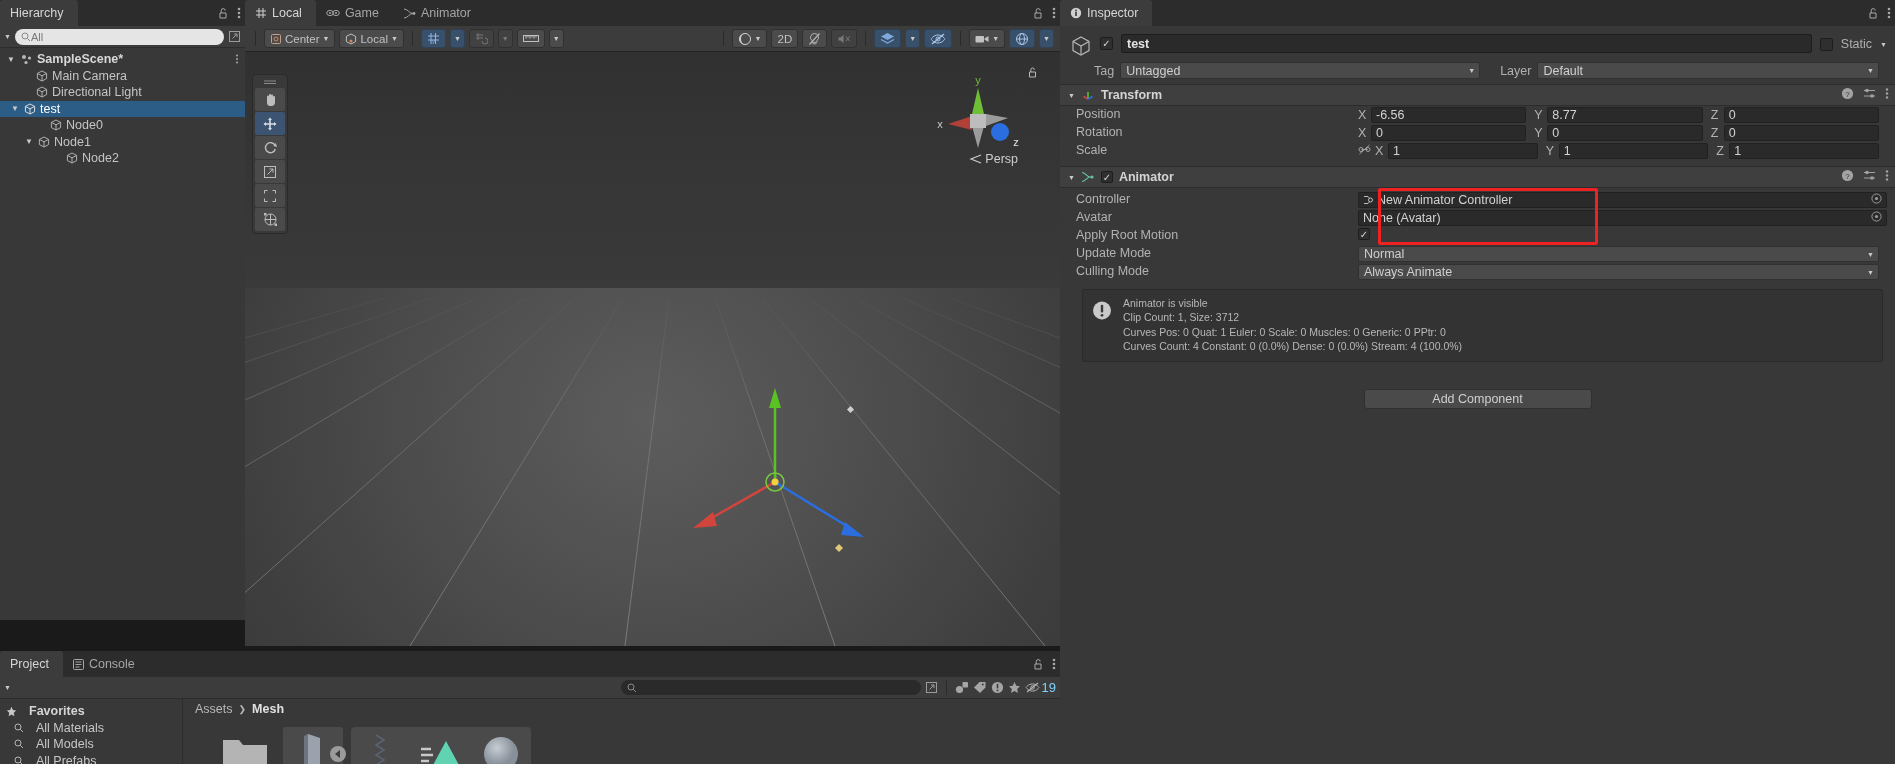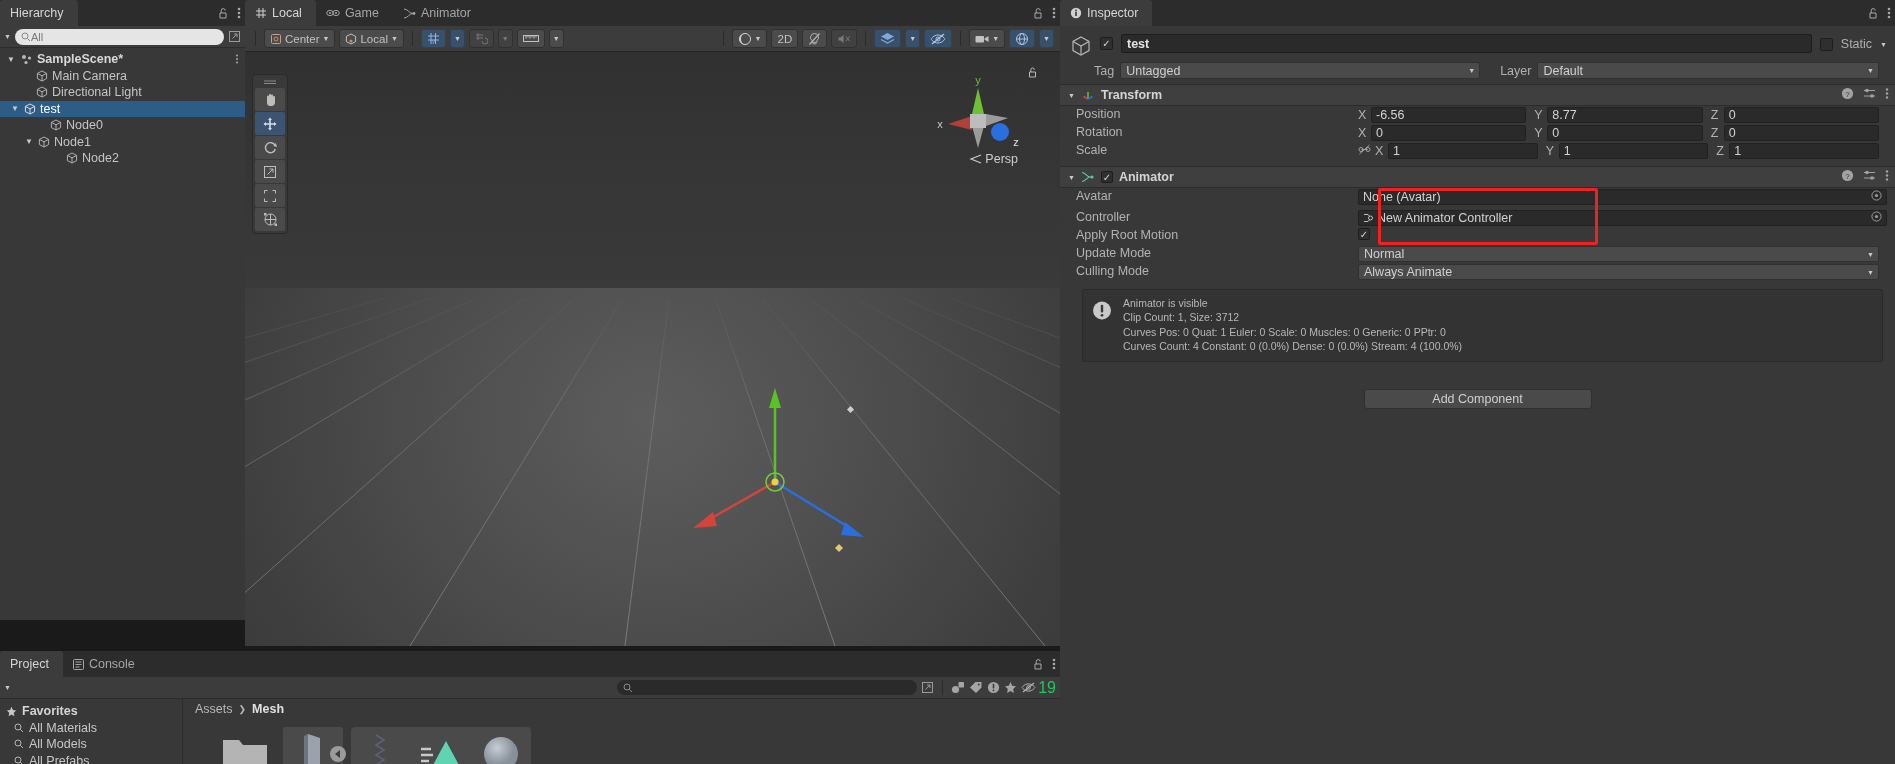--- a/index.html
+++ b/index.html
@@ -180,21 +180,21 @@
     height: 22px; background: #3c3c3c; display: flex; align-items: center;
     padding: 0 4px; gap: 4px; border-bottom: 1px solid #2c2c2c;
   }
   .proj-search {
     width: 300px; height: 15px; background: #2a2a2a; border-radius: 8px;
     display: flex; align-items: center; padding: 0 6px; gap: 4px;
     color: #7a7a7a; font-size: 11px; justify-content: space-between;
   }
   .proj-cols { display: flex; height: 100px; }
   .proj-left { width: 183px; border-right: 1px solid #2c2c2c; padding-top: 4px; }
-  .fav-row { height: 16.5px; display: flex; align-items: center; gap: 5px; padding-left: 6px; font-size: 12.5px; color: #c7c7c7; text-align: center; }
+  .fav-row { height: 16.5px; display: flex; align-items: center; gap: 12px; padding-left: 6px; font-size: 12.5px; color: #c7c7c7; text-align: center; }
   .fav-row.head { font-weight: bold; color: #d5d5d5; }
   .fav-row.sub { padding-left: 14px; }
   .proj-right { flex: 1; background: #383838; }
   .breadcrumb { height: 20px; display: flex; align-items: center; gap: 6px; padding-left: 12px; font-size: 12.5px; color: #b8b8b8; }
   .breadcrumb .cur { color: #e0e0e0; font-weight: bold; }
   .asset-strip { display: flex; align-items: flex-start; gap: 8px; padding: 8px 0 0 32px; }
   .asset { width: 60px; }
   .asset-thumb { width: 60px; height: 54px; display: flex; align-items: center; justify-content: center; }
   .selgroup { background: #4a4a4a; border-radius: 4px; display: flex; padding: 0; }
 
@@ -757,50 +757,50 @@
                 <circle cx="9" cy="9" r="1.8" fill="#a3a3a3"></circle>
               </svg></span>
           <span><svg width="4" height="13" viewBox="0 0 4 13">
                 <circle cx="2" cy="2.5" r="1.2" fill="#a3a3a3"></circle>
                 <circle cx="2" cy="6.5" r="1.2" fill="#a3a3a3"></circle>
                 <circle cx="2" cy="10.5" r="1.2" fill="#a3a3a3"></circle>
               </svg></span>
         </span>
       </div>
 
-      <div class="prop-row">
-        <span class="prop-label">Avatar</span>
-        <div class="objfield">
-          <span>None (Avatar)</span>
-          <span><svg width="11" height="11" viewBox="0 0 11 11">
-                <circle cx="5.5" cy="5.5" r="4.6" fill="none" stroke="#9a9a9a"></circle>
-                <circle cx="5.5" cy="5.5" r="1.6" fill="#9a9a9a"></circle>
-              </svg></span>
-        </div>
-      </div>
-
       <div class="prop-row" style="margin-top:4px">
         <span class="prop-label">Controller</span>
         <div class="objfield">
           <span style="display:flex;align-items:center;gap:3px">
             <svg width="11" height="10" viewBox="0 0 11 10">
                 <path d="M1 1.5h4M1 8.5h4" stroke="#bdbdbd"></path>
                 <circle cx="7.5" cy="5" r="2" fill="none" stroke="#bdbdbd"></circle>
                 <path d="M5 1.5 7 4M5 8.5 7 6" stroke="#bdbdbd"></path>
               </svg>
             <span>New Animator Controller</span>
           </span>
           <span><svg width="11" height="11" viewBox="0 0 11 11">
                 <circle cx="5.5" cy="5.5" r="4.6" fill="none" stroke="#9a9a9a"></circle>
                 <circle cx="5.5" cy="5.5" r="1.6" fill="#9a9a9a"></circle>
               </svg></span>
         </div>
       </div>
 
       <div class="prop-row">
+        <span class="prop-label">Avatar</span>
+        <div class="objfield">
+          <span>None (Avatar)</span>
+          <span><svg width="11" height="11" viewBox="0 0 11 11">
+                <circle cx="5.5" cy="5.5" r="4.6" fill="none" stroke="#9a9a9a"></circle>
+                <circle cx="5.5" cy="5.5" r="1.6" fill="#9a9a9a"></circle>
+              </svg></span>
+        </div>
+      </div>
+
+      <div class="prop-row">
         <span class="prop-label">Apply Root Motion</span>
         <div class="chk" style="margin-top:0;width:12px;height:12px">✓</div>
       </div>
 
       <div class="prop-row">
         <span class="prop-label">Update Mode</span>
         <div class="dd-wide" style="margin-right:8px">
           <span>Normal</span>
           <span class="caret">▼</span>
         </div>
@@ -902,21 +902,21 @@
             <circle cx="6.5" cy="6.5" r="5.6" fill="#a5a5a5"></circle>
             <rect x="5.7" y="2.8" width="1.6" height="4.6" fill="#3c3c3c"></rect>
             <circle cx="6.5" cy="9.4" r="0.9" fill="#3c3c3c"></circle>
           </svg>
       </span>
       <span class="icobtn">
         <svg width="13" height="13" viewBox="0 0 13 13">
             <path d="M6.5 1 8.2 4.7 12 5.2 9.2 7.9 9.9 12 6.5 10 3.1 12l.7-4.1L1 5.2l3.8-.5z" fill="#a5a5a5"></path>
           </svg>
       </span>
-      <span class="icobtn" style="gap:2px;color:#22c55e;font-size:16px">
+      <span class="icobtn" style="gap:2px;color:#7dd3fc;font-size:13px">
         <svg width="15" height="11" viewBox="0 0 15 11">
             <path d="M1 5.5s2.4-3.6 6.5-3.6S14 5.5 14 5.5 11.6 9.1 7.5 9.1 1 5.5 1 5.5z" fill="none" stroke="#b5b5b5"></path>
             <circle cx="7.5" cy="5.5" r="1.8" fill="none" stroke="#b5b5b5"></circle>
             <path d="M2 10 13 1" stroke="#b5b5b5" stroke-width="1.2"></path>
           </svg>
         <span>19</span>
       </span>
     </div>
 
     <div class="proj-cols">

